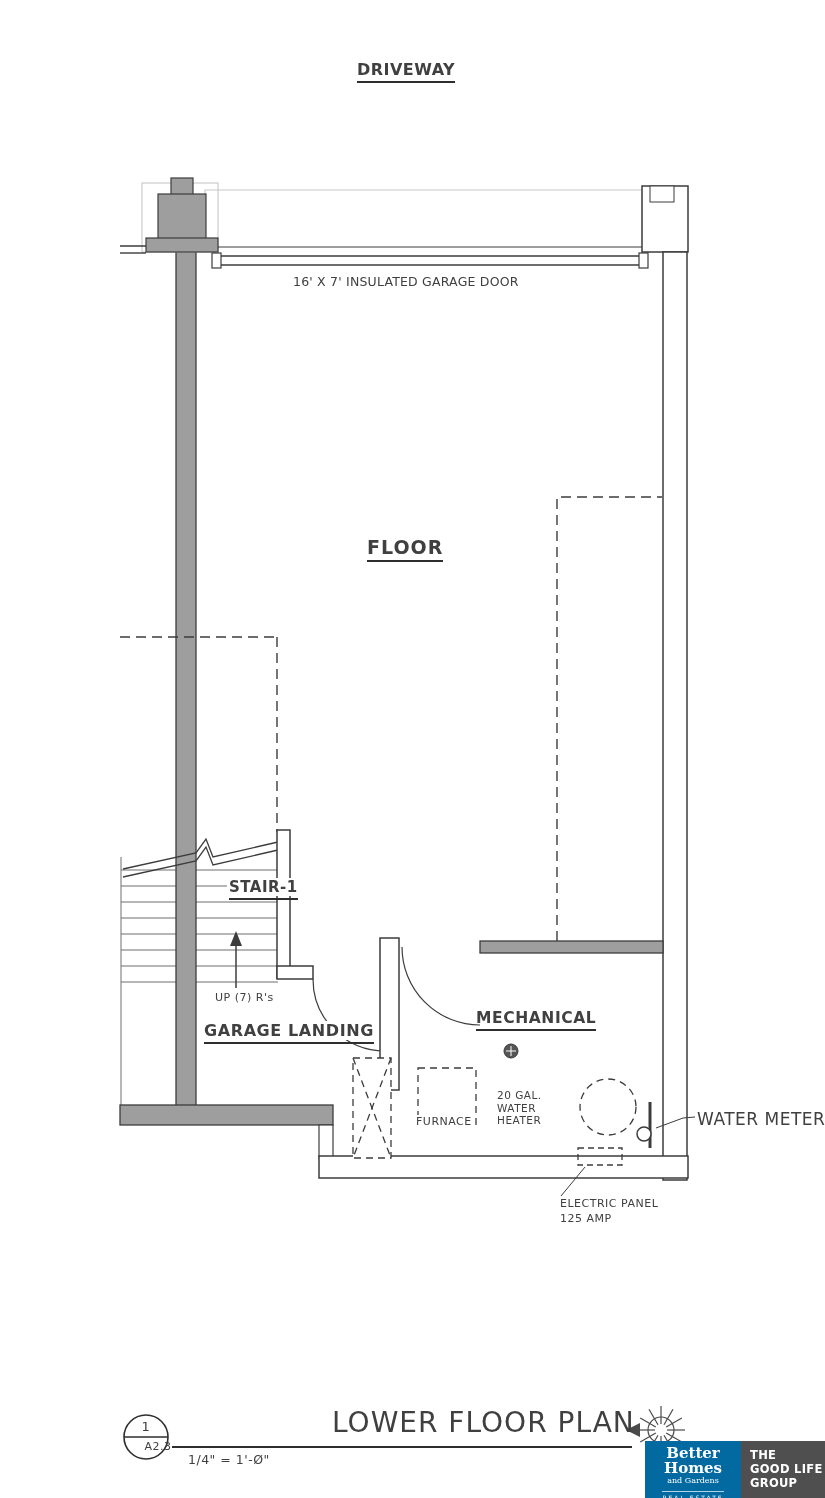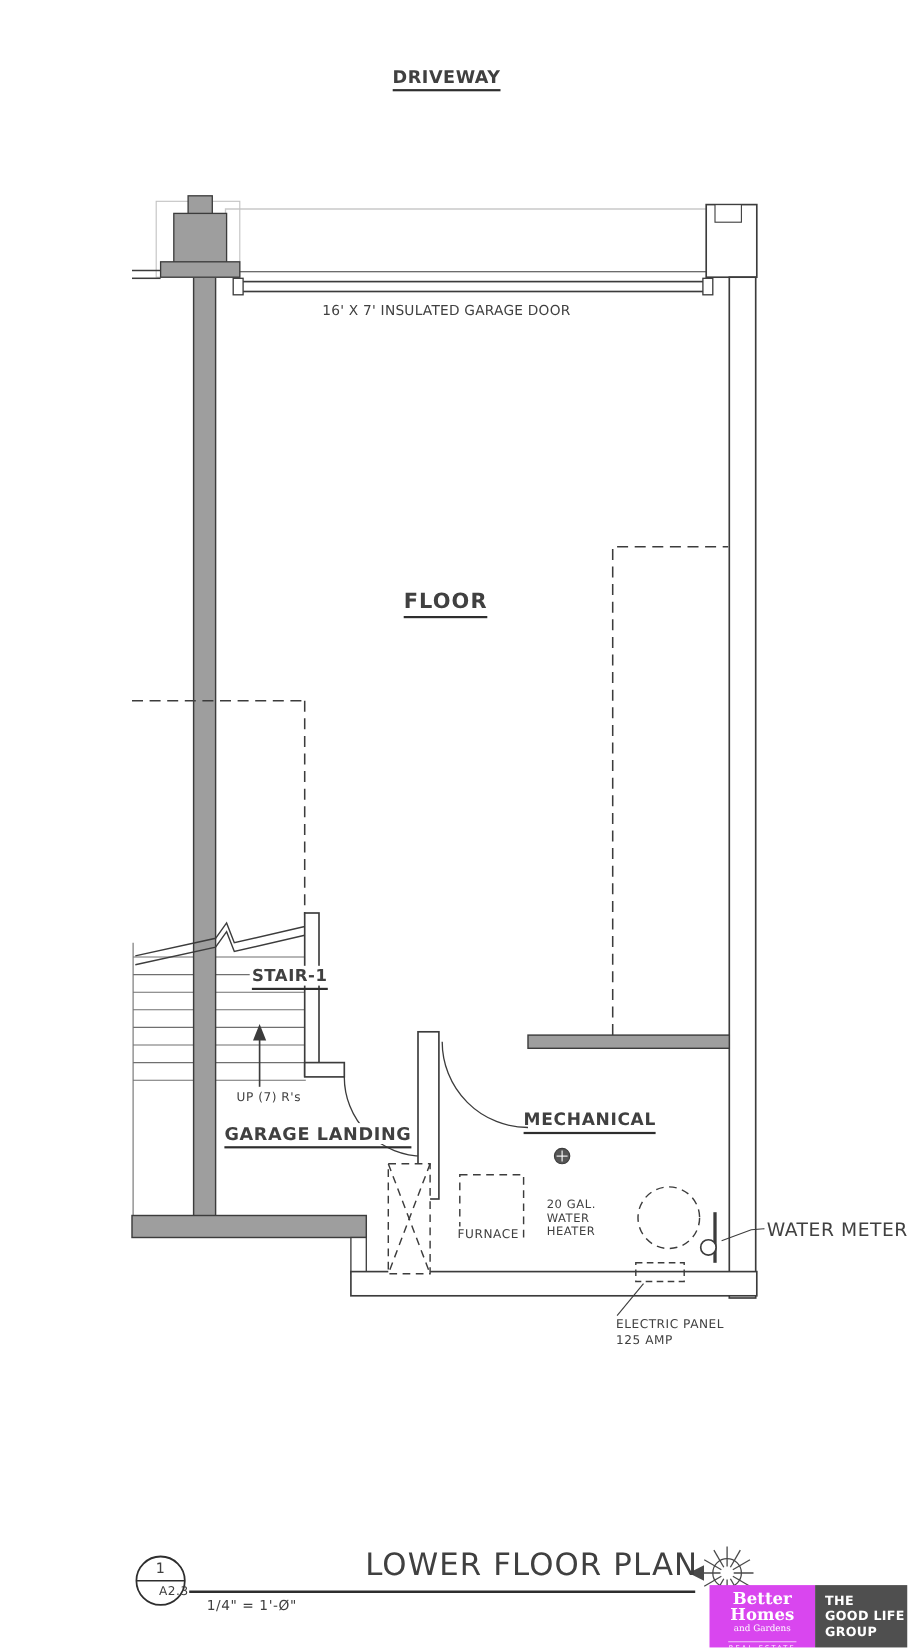--- a/index.html
+++ b/index.html
@@ -22,21 +22,21 @@
   .furnace{left:414px;top:1115px;font-size:11px;}
   .wheater{left:497px;top:1089px;font-size:10.5px;line-height:12.5px;}
   .wmeter{left:697px;top:1109px;font-size:17px;}
   .epanel{left:560px;top:1196px;font-size:11px;line-height:15px;}
   .plan-title{left:332px;top:1406px;width:300px;font-size:28px;letter-spacing:1px;}
   .scale{left:188px;top:1452px;font-size:12.5px;}
   .bubble-top{left:134px;top:1419px;width:24px;font-size:13px;}
   .bubble-bottom{left:128px;top:1440px;width:36px;font-size:11px;margin-left:12px;}
   .logo-green{
     position:absolute;left:645px;top:1441px;width:96px;height:57px;
-    background:#d946ef;color:#fff;text-align:center;
+    background:#0369a1;color:#fff;text-align:center;
     font-family:"DejaVu Serif",serif;
   }
   .logo-green .b1{font-size:15px;font-weight:bold;line-height:15px;margin-top:5px;}
   .logo-green .b2{font-size:15px;font-weight:bold;line-height:15px;}
   .logo-green .b3{font-size:8px;line-height:9px;}
   .logo-green .b4{
     font-family:"DejaVu Sans",sans-serif;font-size:6px;letter-spacing:2px;
     line-height:8px;margin-top:2px;border-top:1px solid rgba(255,255,255,.7);
     display:inline-block;padding-top:2px;
   }

